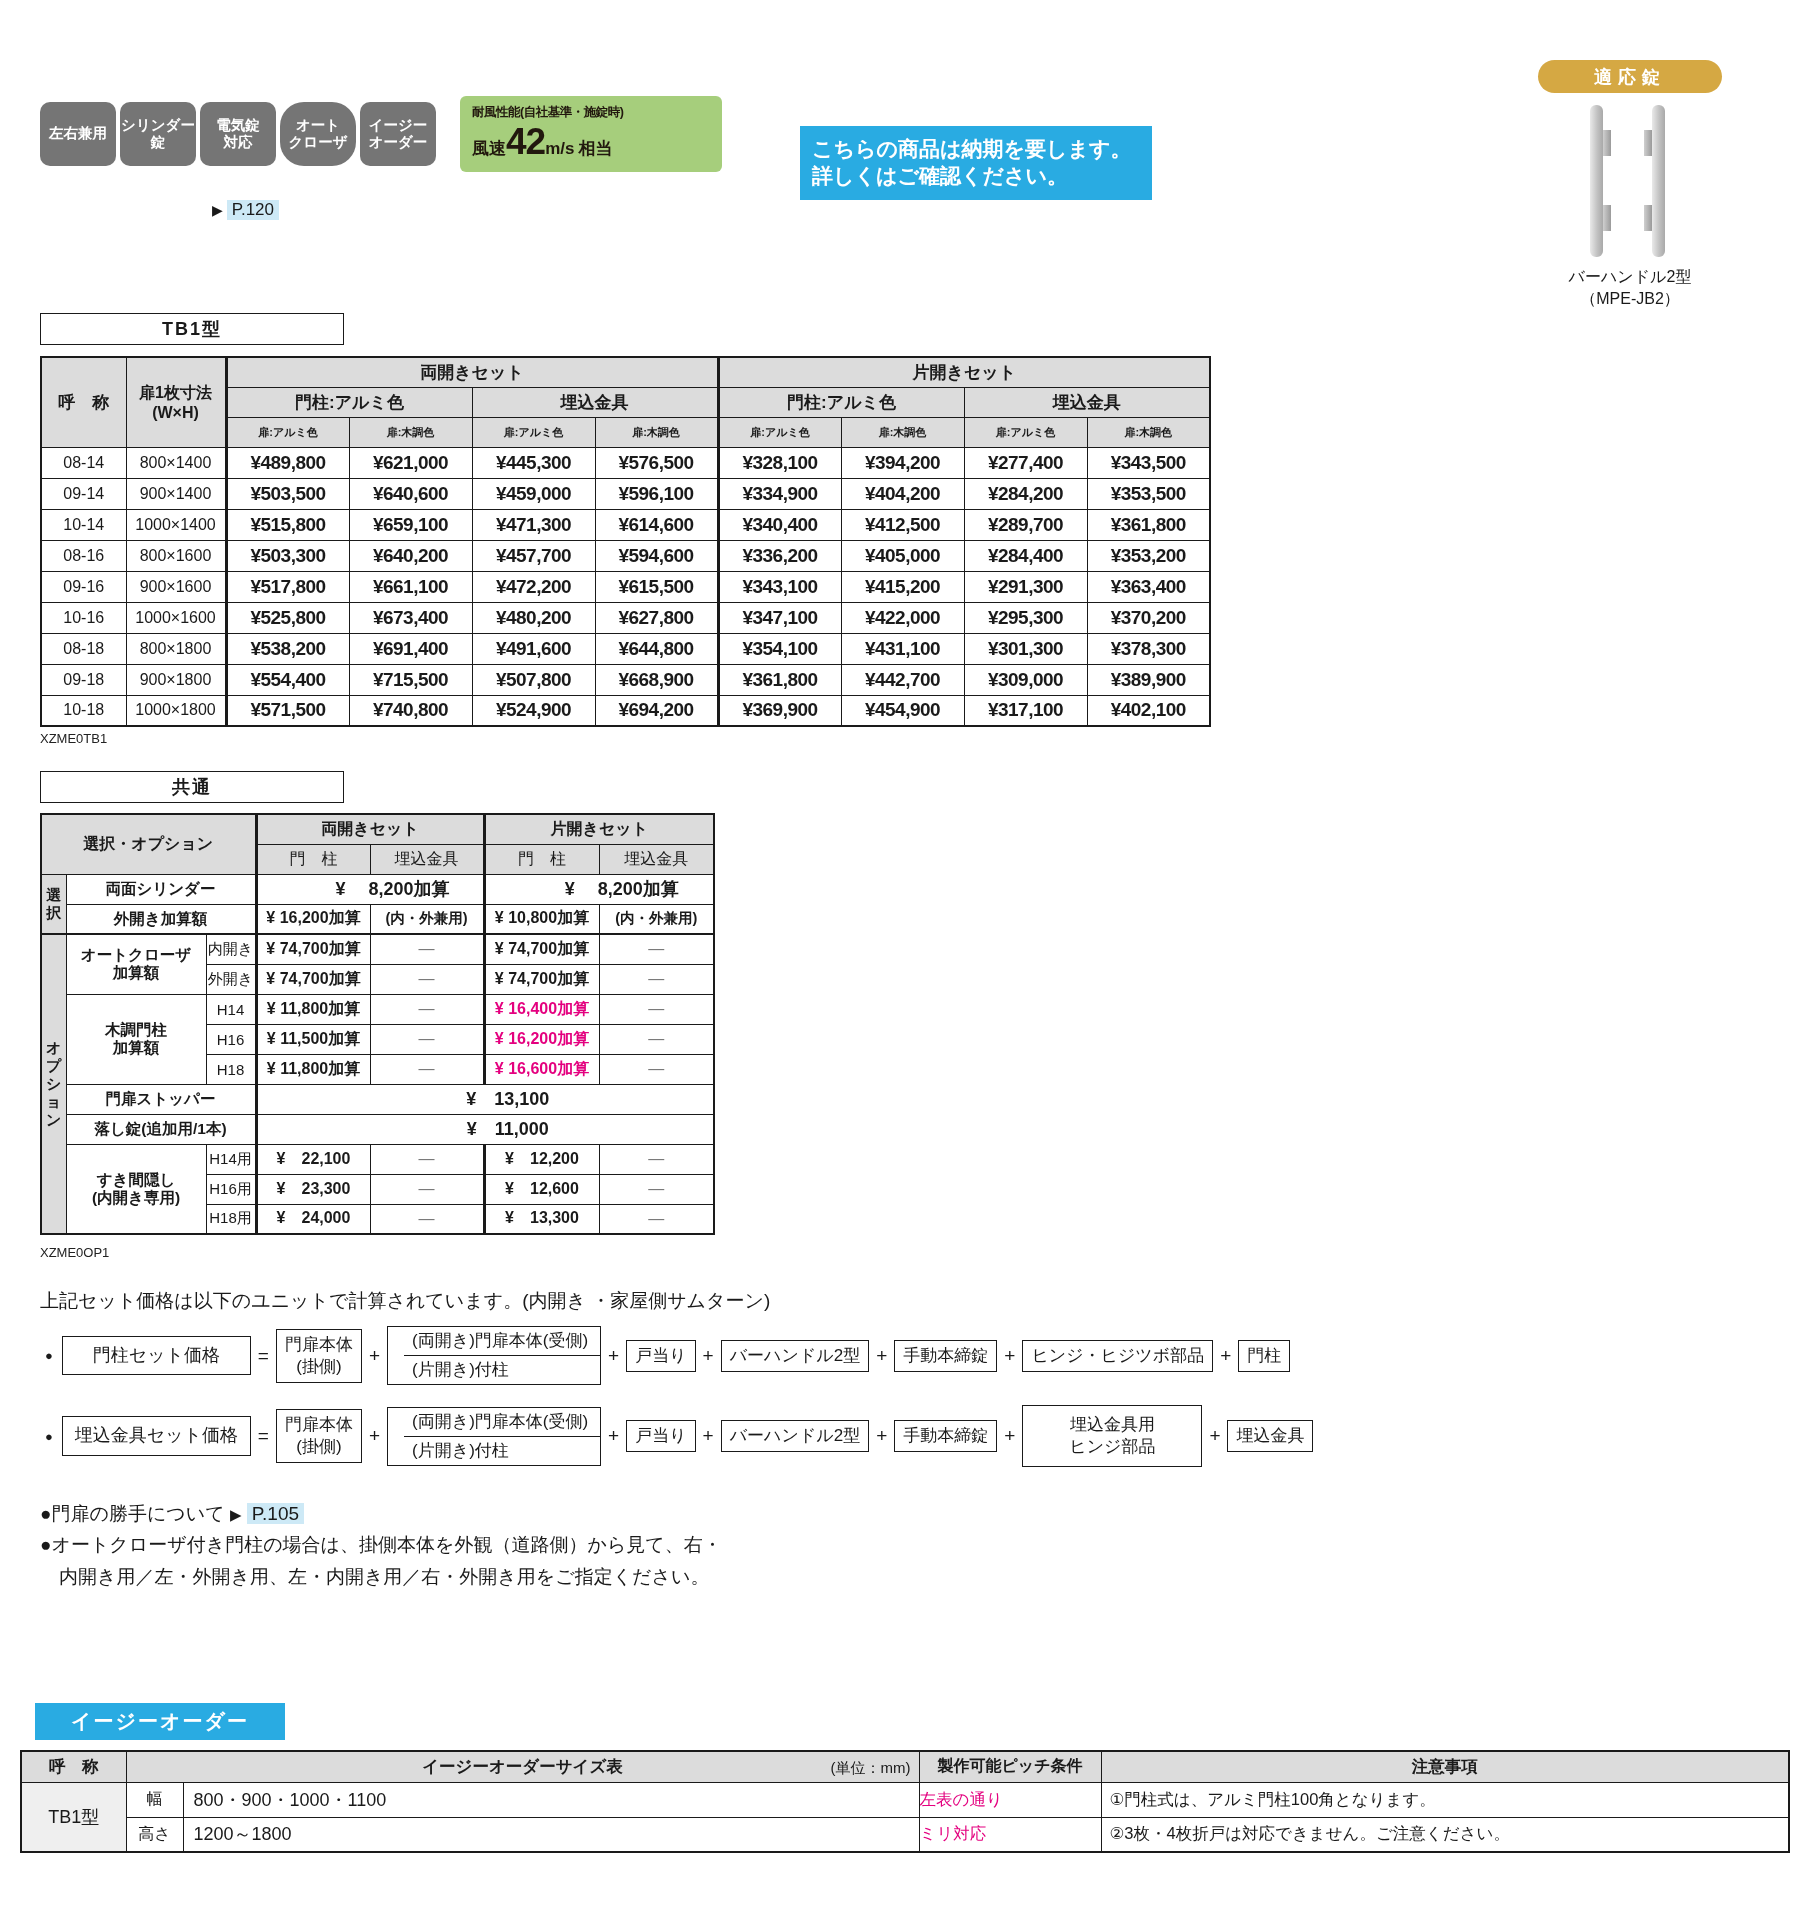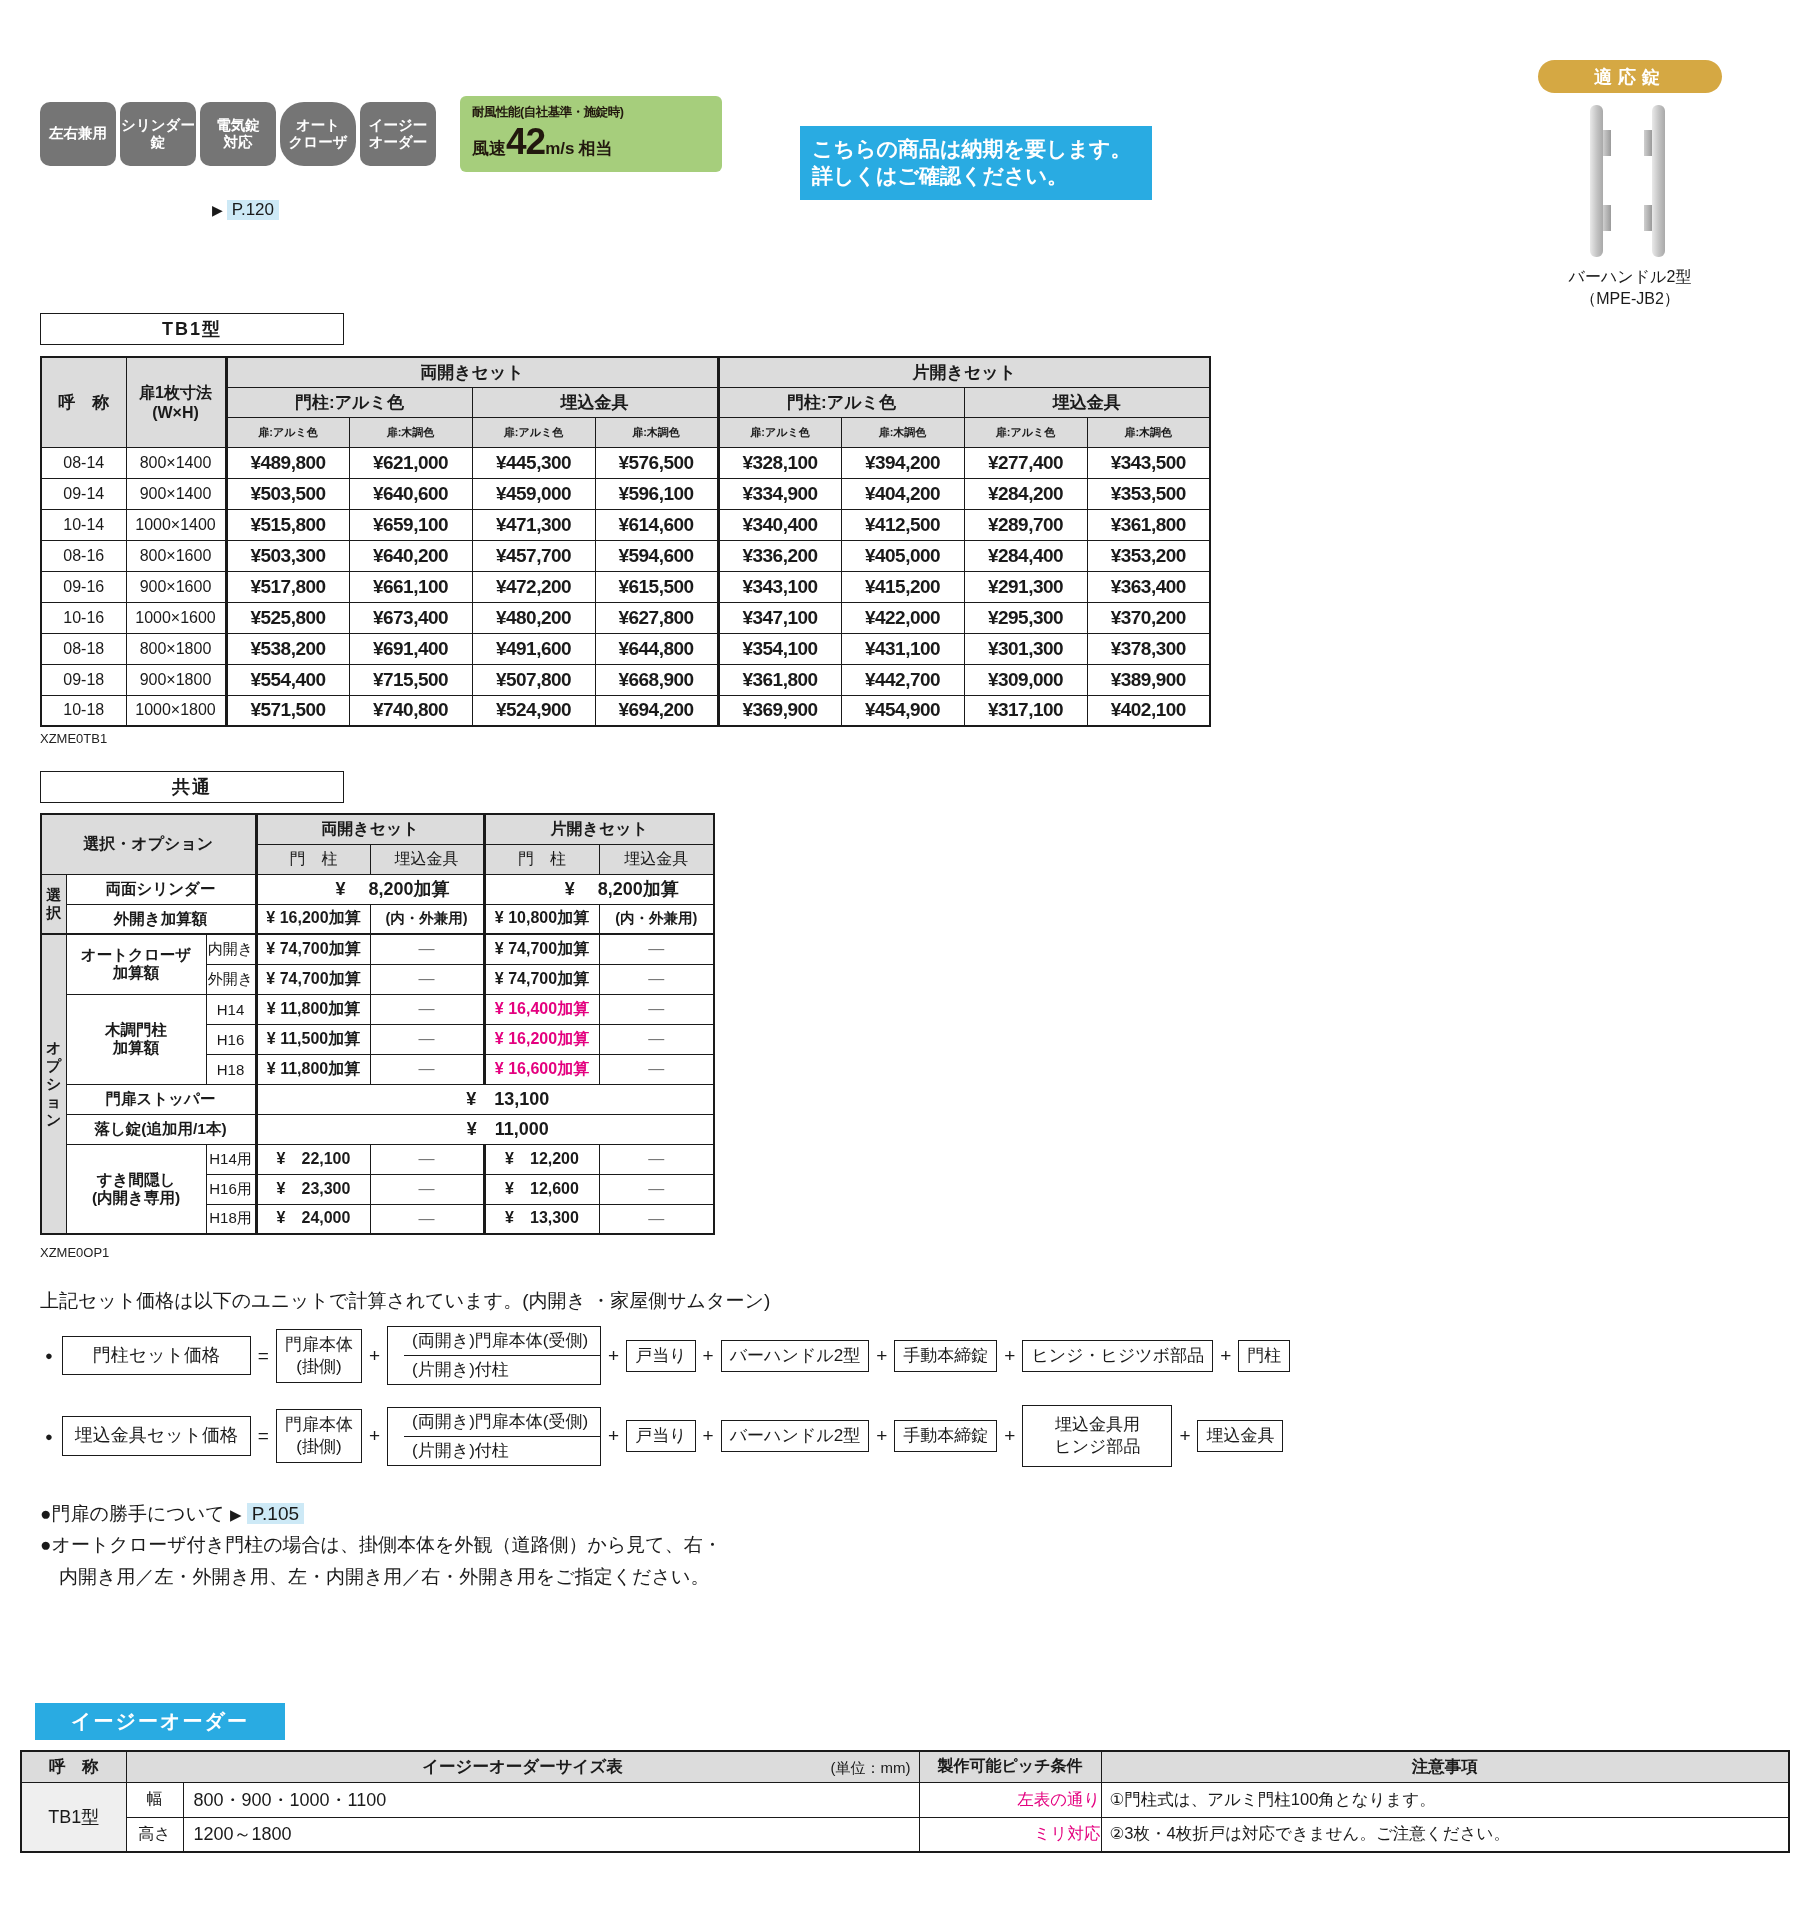--- a/index.html
+++ b/index.html
@@ -74,42 +74,42 @@
 
   
   .intro{position:absolute;left:40px;top:1288px;font-size:19px;}
   .frow{position:absolute;display:flex;align-items:center;gap:7px;font-size:17px;}
   .fb{font-size:13px;margin-right:2px;}
   .fbox{border:1px solid #1a1a1a;padding:4px 8px;text-align:center;line-height:1.3;background:#fff;box-sizing:border-box;}
   .ftitle{width:189px;padding:7px 0;font-size:18px;}
   .fstack{padding:0;width:214px;text-align:left;}
   .fstack div{padding:3px 8px;margin-left:16px;}
   .fstack div + div{border-top:1px solid #1a1a1a;}
-  .fbig{width:150px;padding:8px 0;}
+  .fbig{width:180px;padding:8px 0;}
   .fsym{font-size:19px;}
 
   
   .notes{position:absolute;left:40px;top:1498px;font-size:19px;line-height:1.65;}
   .notes .ind{padding-left:19px;}
 
   
   .banner{position:absolute;left:35px;top:1703px;width:250px;height:37px;background:#29abe2;color:#fff;
           font-size:20px;font-weight:bold;display:flex;align-items:center;justify-content:center;letter-spacing:2px;}
   .etable{position:absolute;left:20px;top:1750px;width:1768px;table-layout:fixed;border:2px solid #1a1a1a;}
   .etable th,.etable td{border:1px solid #1a1a1a;padding:0;overflow:hidden;}
   .etable thead tr{height:31px;}
   .etable tbody tr{height:35px;}
   .etable thead th{background:#dcdcdc;font-size:16.5px;text-align:center;}
   .etable .pitch-h{font-size:16px;}
   .size-head{position:relative;}
   .size-head .unit{position:absolute;right:8px;top:0;line-height:31px;font-weight:normal;font-size:15px;}
   .etable .model{background:#efefef;text-align:center;font-size:18px;}
   .etable .dim{font-size:16px;text-align:center;}
   .etable .sizeval{font-size:18px;text-align:left;padding-left:10px;}
-  .etable .pitch{font-size:16.5px;text-align:right;}
+  .etable .pitch{font-size:16.5px;text-align:left;}
   .etable .enote{font-size:16.5px;text-align:left;padding-left:8px;}
   .dotB{border-bottom:1px dashed #555 !important;}
 </style>
 </head>
 <body>
 
 <div id="page">
 
   <div class="badge-row">
     <div class="badge">左右兼用</div>

